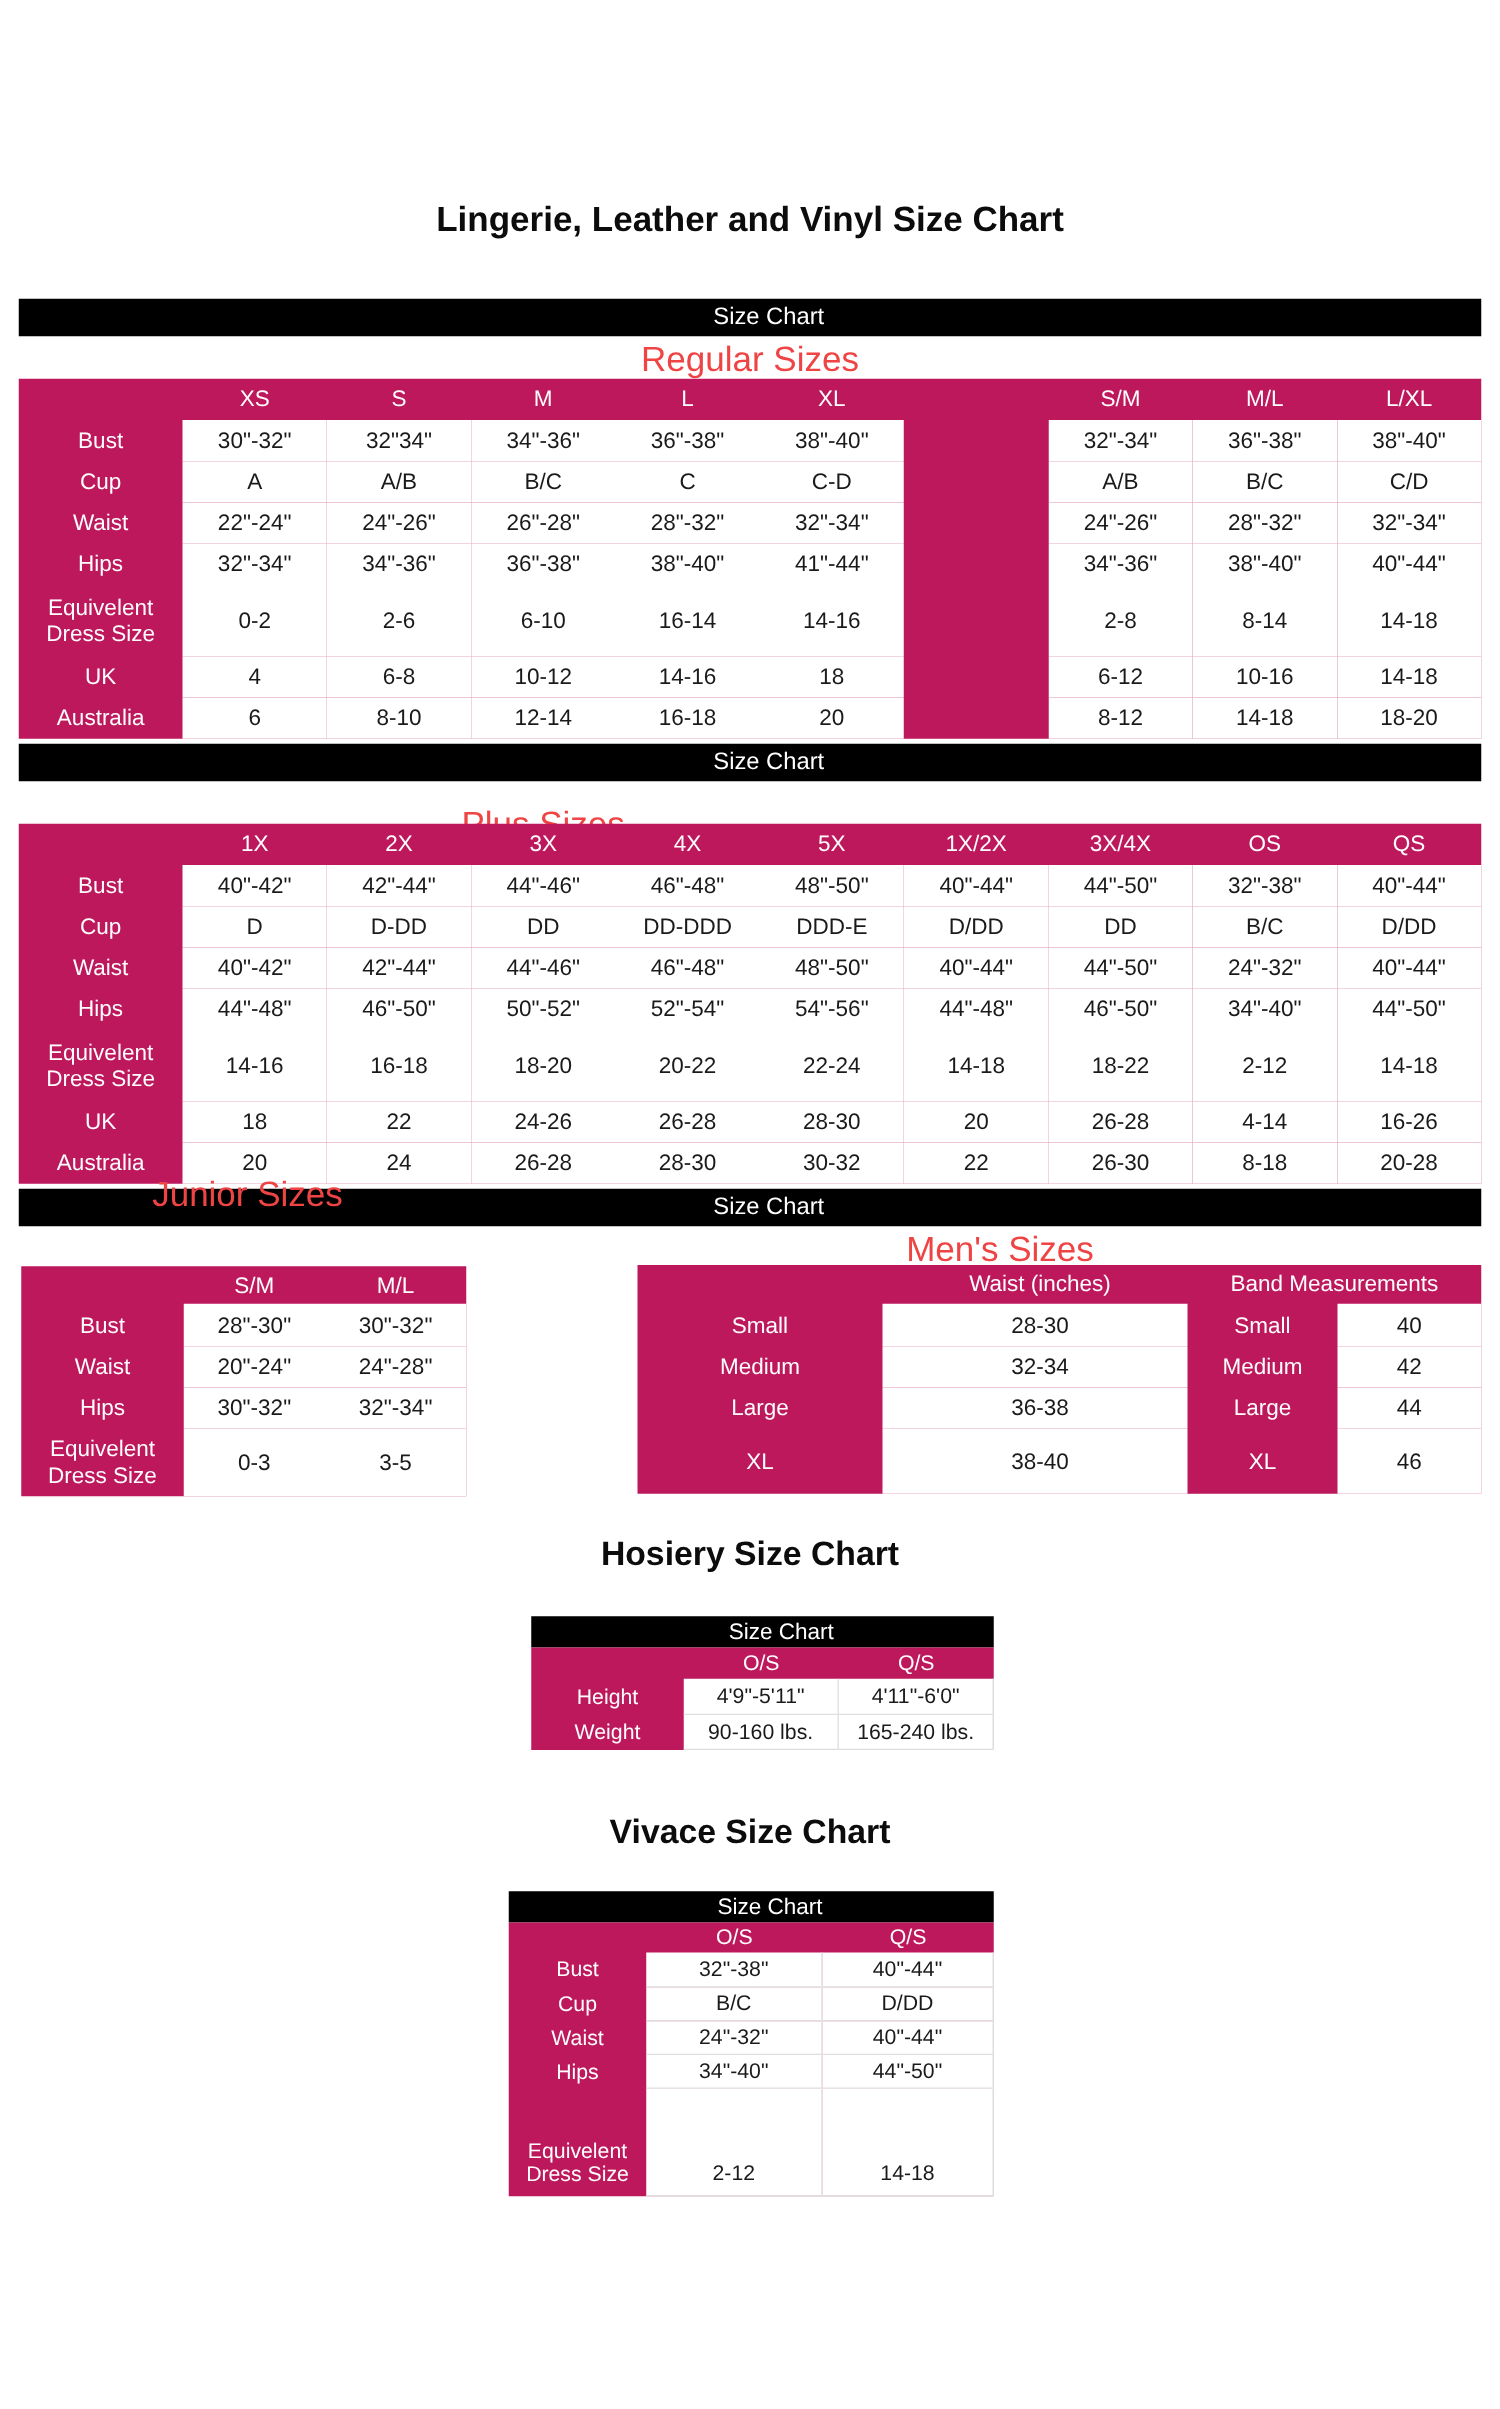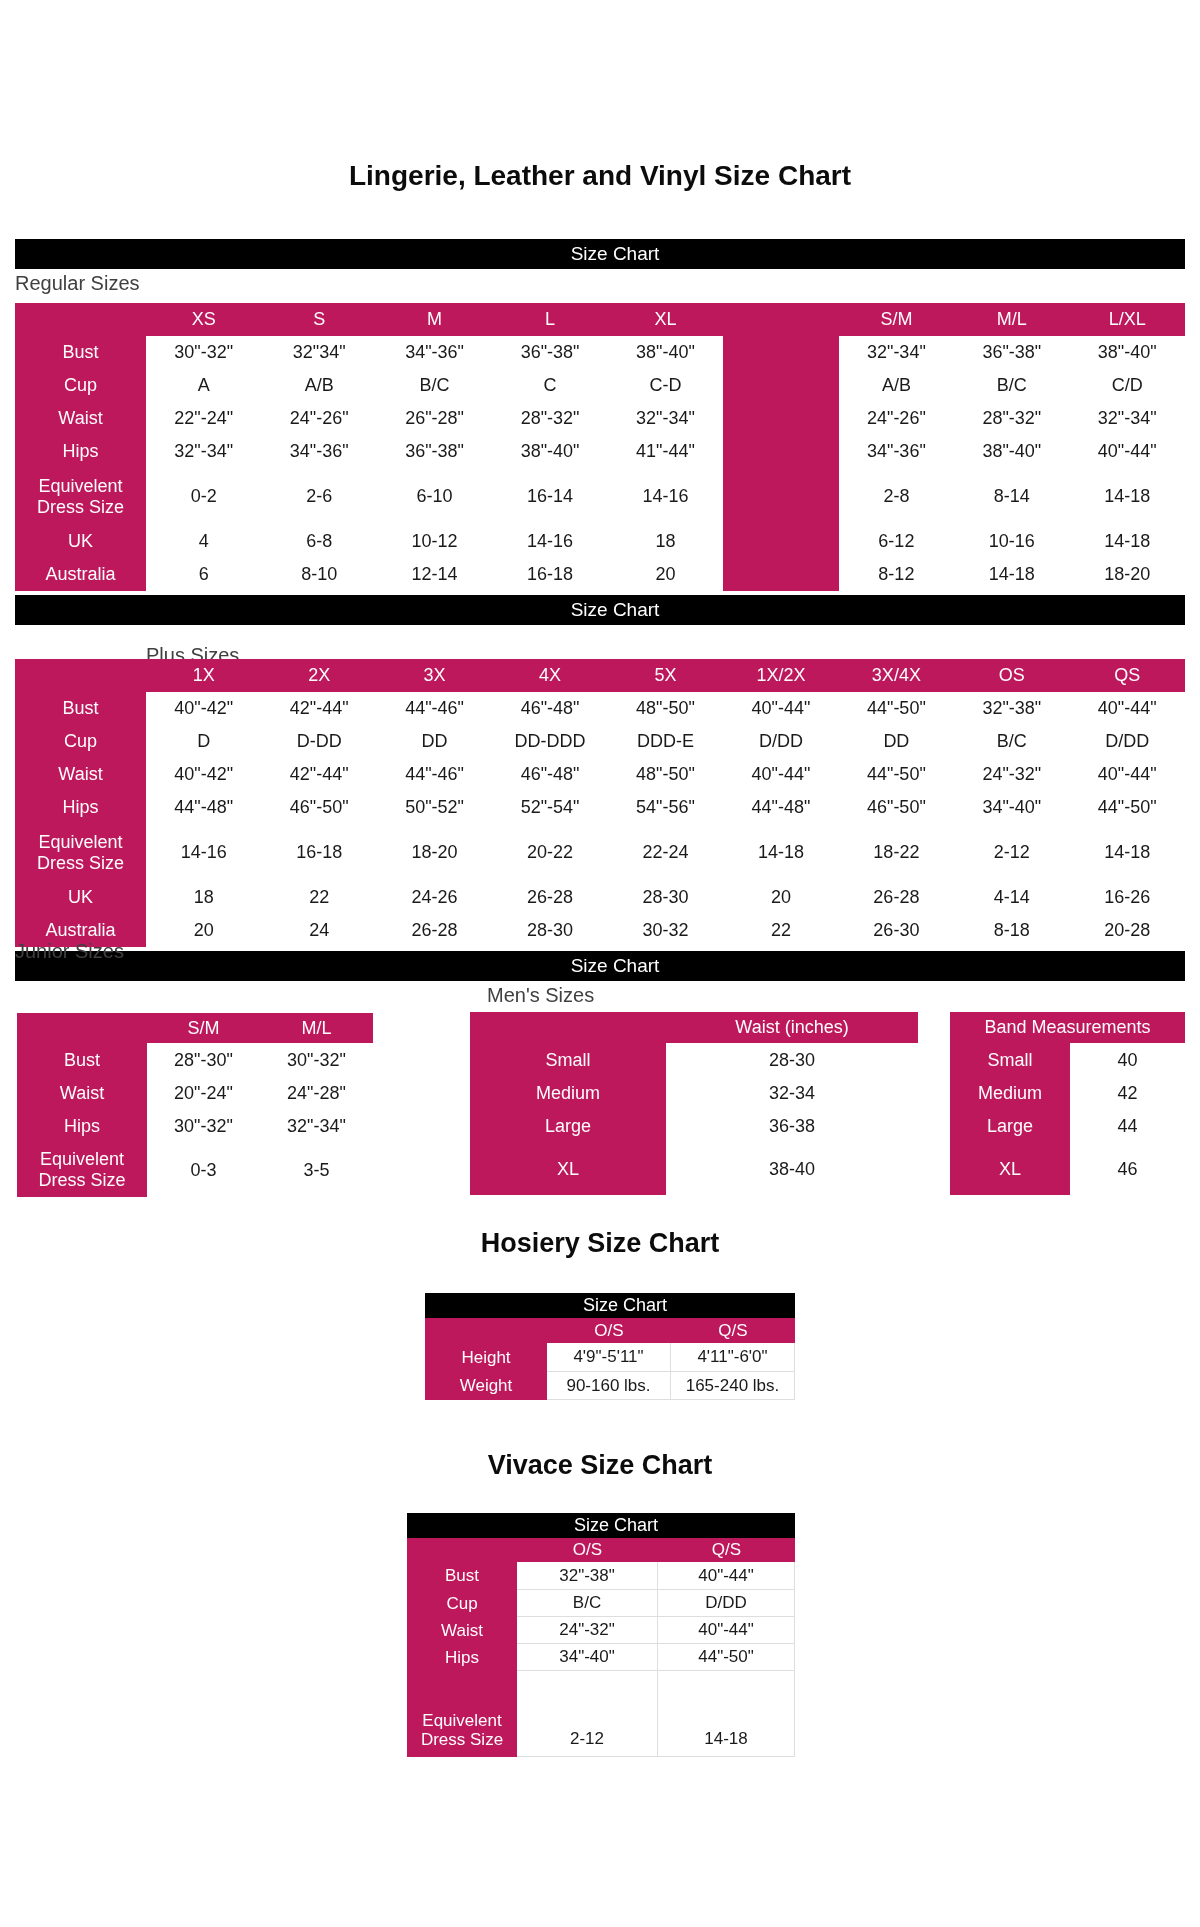--- a/index.html
+++ b/index.html
@@ -15,21 +15,21 @@
   .vivace-title { top: 1450px; }
 
   .bar { position: absolute; background: #000000; color: #ffffff; display: flex;
     align-items: center; justify-content: center; font-size: 19px; padding-left: 30px; }
   .bar1 { top: 239px; left: 15px; width: 1170px; height: 30px; }
   .bar2 { top: 595px; left: 15px; width: 1170px; height: 30px; }
   .bar3 { top: 951px; left: 15px; width: 1170px; height: 30px; }
   .bar-hosiery { top: 1293px; left: 425px; width: 370px; height: 25px; font-size: 18px; }
   .bar-vivace  { top: 1513px; left: 407px; width: 388px; height: 25px; font-size: 18px; }
 
-  .section-label { position: absolute; font-size: 20px; color: #404040; }
+  .section-label { position: absolute; text-align: center; font-size: 28px; color: #ef4444; }
   .lbl-regular { top: 272px; left: 15px; width: 1170px; }
   .lbl-plus    { top: 629px; left: 146px; width: 577px; margin-top: 15px; }
   .lbl-onesize { top: 629px; left: 954px; width: 231px; margin-top: 30px; }
   .lbl-junior  { top: 940px; left: 15px;  width: 366px; }
   .lbl-mens    { top: 984px; left: 487px; width: 626px; }
 
   .size-table { position: absolute; display: grid; background: #be185d; }
   .cell { display: flex; align-items: center; justify-content: center; text-align: center;
     line-height: 1.15; font-size: 18px; padding: 0 2px; }
   .cell.th, .cell.rl, .cell.span { color: #fdfdfd; }
@@ -39,21 +39,21 @@
 
   .tbl-regular { top: 303px; left: 15px; width: 1170px;
     grid-template-columns: 131px repeat(9, 1fr);
     grid-template-rows: 33px 33px 33px 33px 33px 57px 33px 33px; }
   .tbl-plus { top: 659px; left: 15px; width: 1170px;
     grid-template-columns: 131px repeat(9, 1fr);
     grid-template-rows: 33px 33px 33px 33px 33px 57px 33px 33px; }
   .tbl-junior { top: 1013px; left: 17px; width: 356px;
     grid-template-columns: 130px 1fr 1fr;
     grid-template-rows: 30px 34px 33px 33px 54px; }
-  .tbl-mens { top: 1012px; left: 470px; width: 448px;
+  .tbl-mens { top: 1012px; left: 510px; width: 448px;
     grid-template-columns: 196px 1fr;
     grid-template-rows: 31px 34px 33px 33px 52px; }
   .tbl-band { top: 1012px; left: 950px; width: 235px;
     grid-template-columns: 120px 1fr;
     grid-template-rows: 31px 34px 33px 33px 52px; }
   .tbl-hosiery { top: 1318px; left: 425px; width: 370px;
     grid-template-columns: 122px 1fr 1fr;
     grid-template-rows: 25px 29px 28px; }
   .tbl-hosiery .cell { font-size: 17px; }
   .tbl-vivace { top: 1538px; left: 407px; width: 388px;

